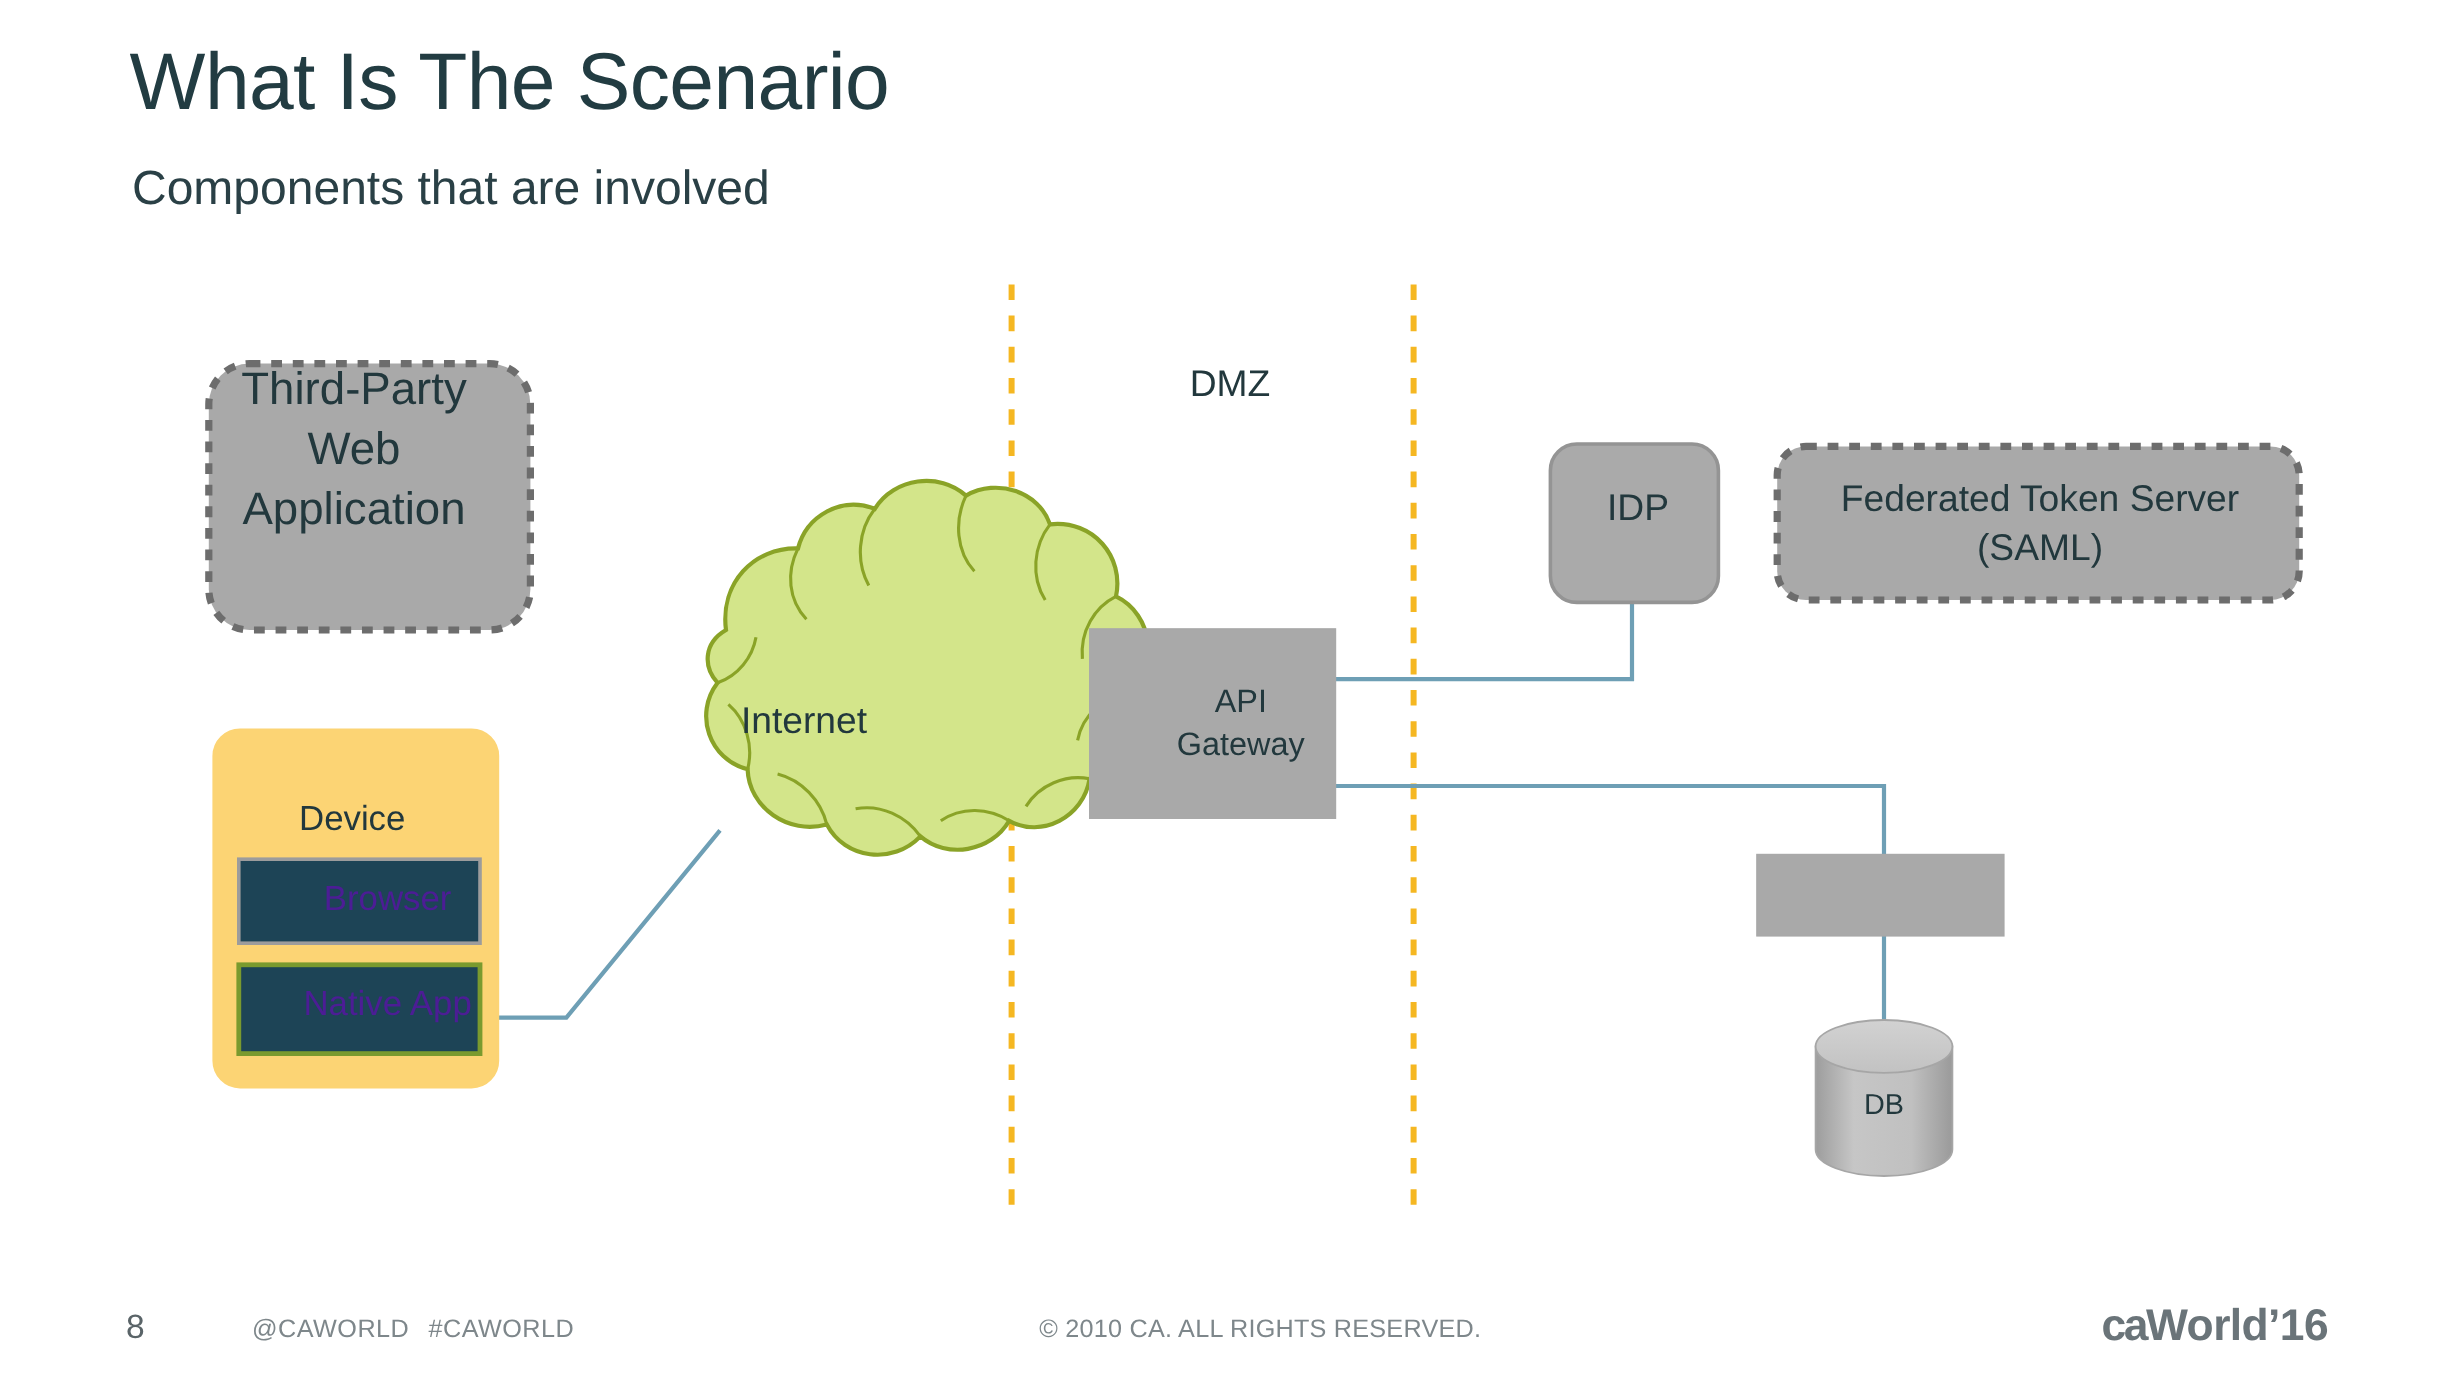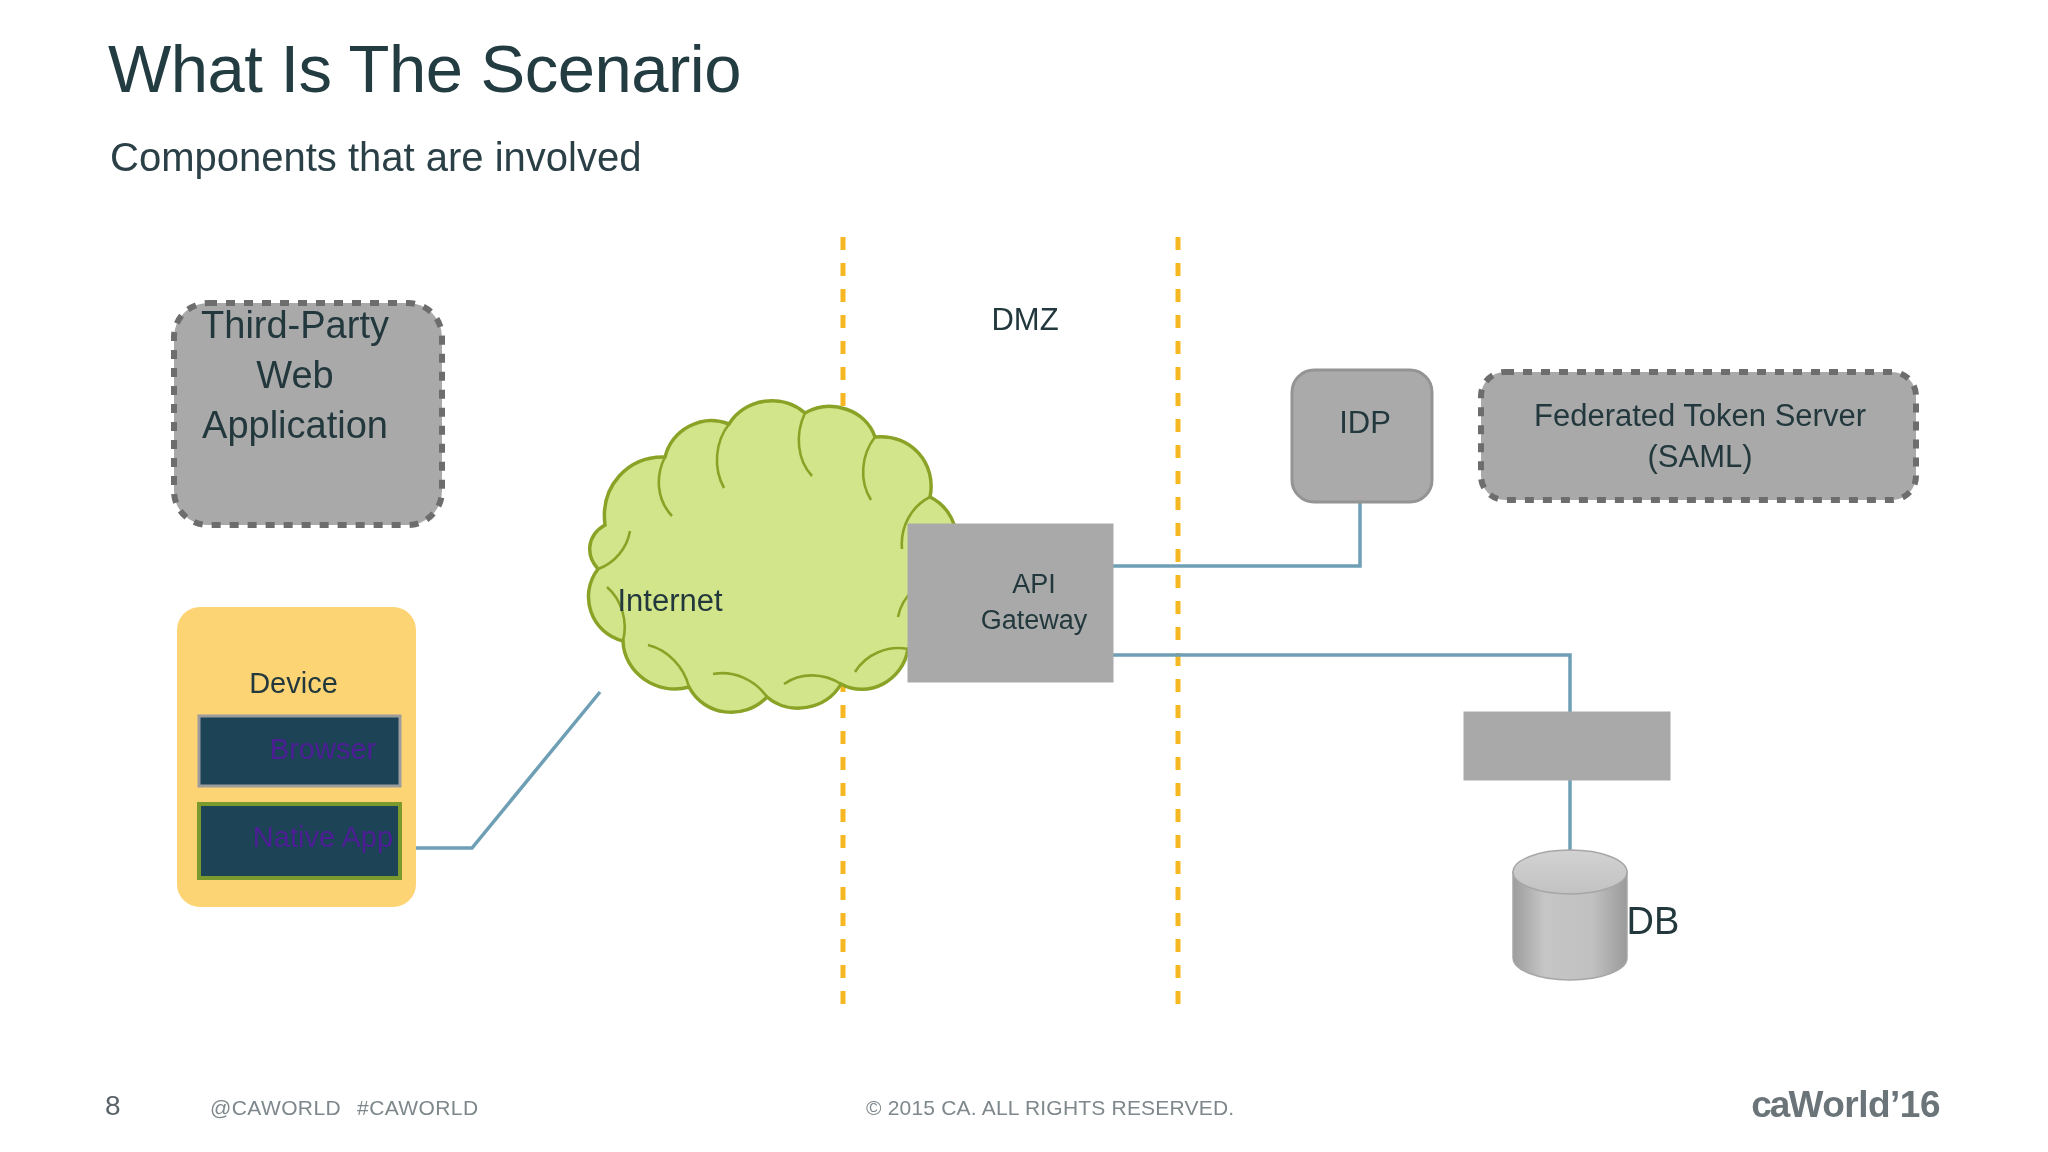--- a/index.html
+++ b/index.html
@@ -38,21 +38,21 @@
   .l-thirdparty{left:170px;top:300px;width:250px;height:150px;font-size:38px;}
   .l-device{left:176px;top:630px;width:235px;height:48px;font-size:29px;margin-top:29px;}
   .l-browser{left:200px;top:726px;width:200px;height:46px;font-size:29px;}
   .l-nativeapp{left:200px;top:814px;width:200px;height:46px;font-size:29px;}
   .l-internet{left:560px;top:578px;width:220px;height:46px;font-size:31px;}
   .l-dmz{left:950px;top:270px;width:150px;height:44px;font-size:31px;margin-top:28px;}
   .l-apigw{left:934px;top:548px;width:200px;height:110px;font-size:27px;}
   .l-idp{left:1295px;top:400px;width:140px;height:46px;font-size:31px;}
   .l-fts{left:1490px;top:382px;width:420px;height:110px;font-size:31px;}
   .l-backend{left:1470px;top:720px;width:210px;height:48px;font-size:31px;}
-  .l-db{left:1598px;top:898px;width:110px;height:46px;font-size:38px;}
+  .l-db{left:1515px;top:898px;width:110px;height:46px;font-size:24px;}
 
   
   .pagenum{position:absolute;left:105px;top:1090px;font-size:28px;color:#5a6468;}
   .social{position:absolute;left:210px;top:1096px;font-size:21px;color:#7e878b;letter-spacing:0.4px;white-space:nowrap;}
   .social .sep{display:inline-block;width:16px;}
   .copyright{position:absolute;left:866px;top:1096px;font-size:21px;color:#7e878b;letter-spacing:0.2px;white-space:nowrap;}
   .logo{position:absolute;right:108px;top:1084px;font-size:37px;font-weight:700;color:#6a7479;white-space:nowrap;letter-spacing:-0.5px;}
   .logo .ca{font-weight:800;letter-spacing:-2px;}
   .logo .w{font-weight:600;}
   .logo .yr{font-weight:700;}
@@ -173,18 +173,18 @@
       <span>(SAML)</span>
     </span>
   </div>
 
   <div class="node-label lbl-dark l-db">DB</div>
 
   <div class="pagenum">8</div>
   <div class="social">
     <span>@CAWORLD</span><span class="sep"></span><span>#CAWORLD</span>
   </div>
-  <div class="copyright">© 2015 CA. ALL RIGHTS RESERVED.</div>
+  <div class="copyright">© 2010 CA. ALL RIGHTS RESERVED.</div>
   <div class="logo">
     <span class="ca">ca</span><span class="w">World</span><span class="yr">’16</span>
   </div>
 
 </div>
 
 </body></html>

